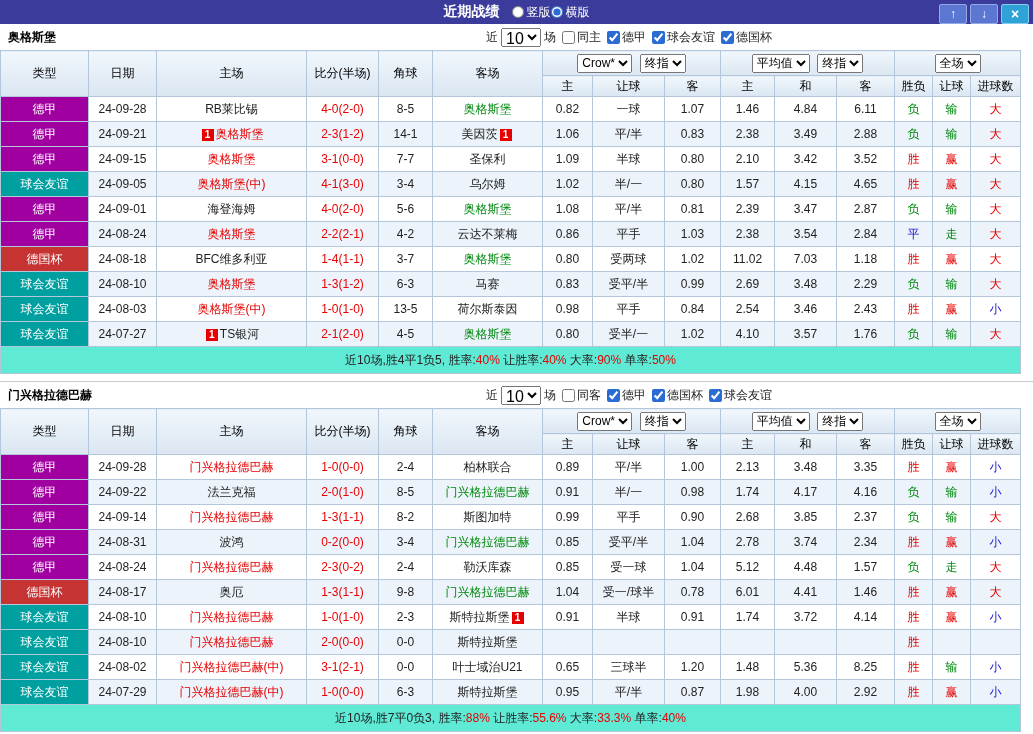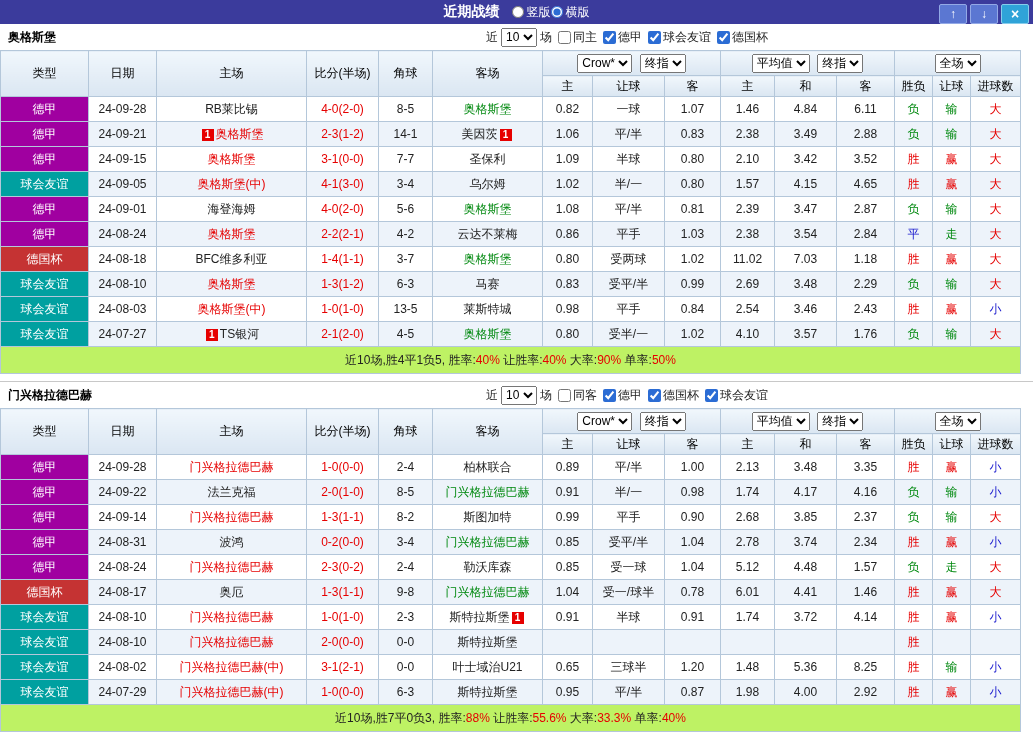--- a/index.html
+++ b/index.html
@@ -15,34 +15,34 @@
   .tb-radios input{margin:0;width:12px;height:12px;}
   .tb-buttons{position:absolute;right:4px;top:4px;display:flex;gap:3px;}
   .tb-btn{width:28px;height:20px;background:#5b77d2;border:1px solid #93a9e6;color:#fff;text-align:center;line-height:17px;font-size:12px;font-weight:bold;cursor:pointer;border-radius:2px;padding:0;}
   .tb-btn.close{background:#2fa3d8;border-color:#86cdeb;font-size:14px;}
 
   
   .section+.section{margin-top:7px;border-top:1px solid #c8c8c8;}
   .section-bar{height:26px;position:relative;display:flex;align-items:center;padding:0 8px;background:#fff;}
   .team-name{font-weight:bold;color:#000;}
   .filter{position:absolute;left:486px;display:flex;align-items:center;white-space:nowrap;}
-  .filter select{height:19px;font-size:12px;margin:0 3px;}
+  .filter select{height:19px;font-size:16px;margin:0 3px;}
   .filter label{display:inline-flex;align-items:center;margin-left:6px;cursor:pointer;}
   .filter input{margin:0 2px 0 0;width:13px;height:13px;}
 
   
   table{border-collapse:collapse;table-layout:fixed;width:896px;}
   th,td{border:1px solid #b4c7da;text-align:center;overflow:hidden;white-space:nowrap;padding:0;}
   thead th{background:linear-gradient(#f1f7fc,#dae6f2);font-weight:normal;color:#000;}
   .hdr-top th{height:24px;}
   .hdr-sub th{height:20px;}
   thead select{height:19px;font-size:12px;margin:0 2px;vertical-align:middle;}
   tbody td{height:24px;}
   tbody tr:nth-child(even){background:#edf3fa;}
-  tfoot td{height:26px;background:#bef264;}
+  tfoot td{height:26px;background:#5eead4;}
 
   
   .lg-dj{background:#a000a0;color:#fff;}
   .lg-qhy{background:#00a0a0;color:#fff;}
   .lg-dgb{background:#c53333;color:#fff;}
 
   
   .t-red{color:#e60000;}
   .t-green{color:#00890f;}
   .t-blue{color:#1414cc;}
@@ -284,21 +284,21 @@
           <td class="t-green">负</td>
           <td class="t-green">输</td>
           <td class="t-red">大</td>
         </tr>
         <tr>
           <td class="lg-qhy">球会友谊</td>
           <td>24-08-03</td>
           <td><span class="t-red">奥格斯堡(中)</span></td>
           <td class="t-red">1-0(1-0)</td>
           <td>13-5</td>
-          <td><span>莱斯特城</span></td>
+          <td><span>荷尔斯泰因</span></td>
           <td>0.98</td>
           <td>平手</td>
           <td>0.84</td>
           <td>2.54</td>
           <td>3.46</td>
           <td>2.43</td>
           <td class="t-red">胜</td>
           <td class="t-red">赢</td>
           <td class="t-blue">小</td>
         </tr>

